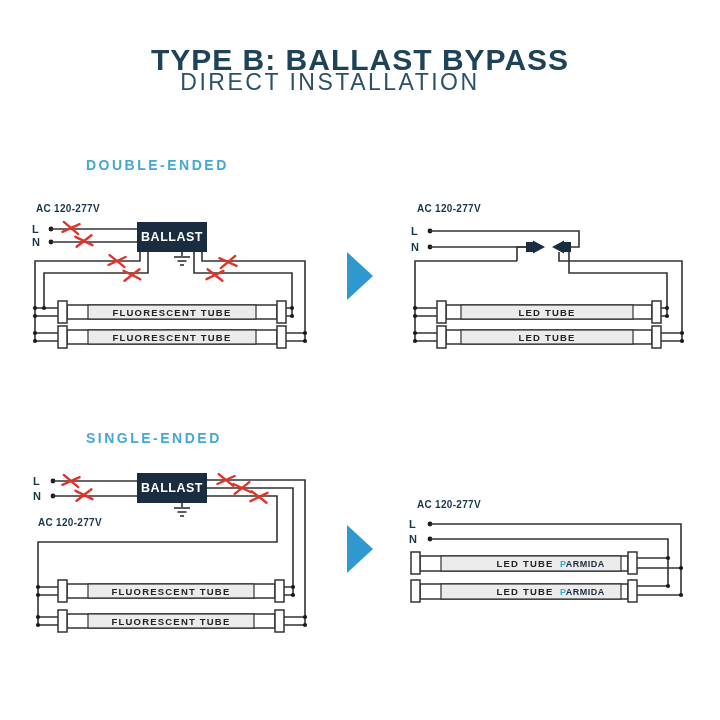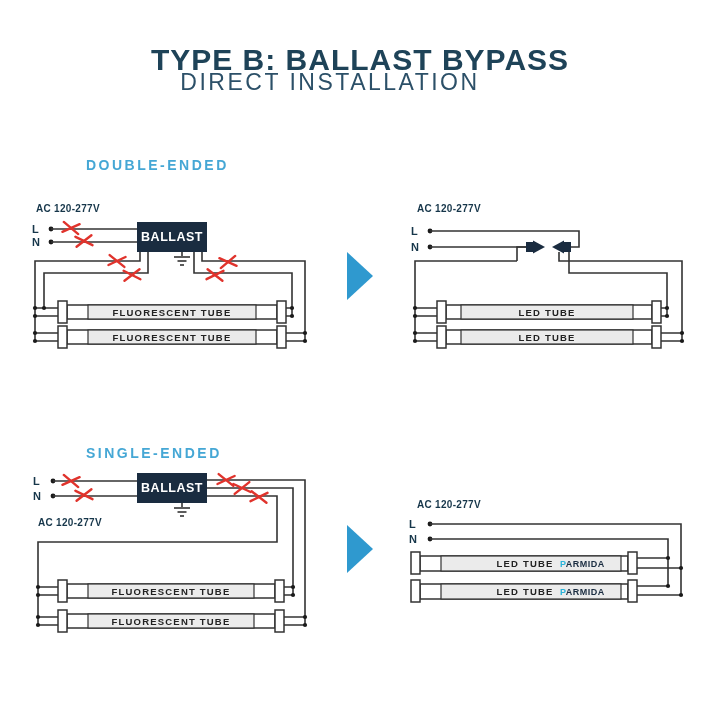--- a/index.html
+++ b/index.html
@@ -13,21 +13,21 @@
   }
   .subtitle {
     position:absolute; top:69px; left:0; width:660px; text-align:center;
     font-size:23px; font-weight:400; color:#2c5068; letter-spacing:2.5px;
   }
   .section-heading {
     position:absolute; left:38px; font-size:14px; font-weight:bold;
     color:#45a7d5; letter-spacing:2.5px;margin-left:48px;
   }
   #heading-double { top:157px; }
-  #heading-single { top:445px;text-align:center; }
+  #heading-single { top:430px;text-align:center; }
   .diagram { position:absolute; }
   #d1-left  { left:20px;  top:195px; }
   #d1-right { left:395px; top:195px; }
   #d2-left  { left:20px;  top:455px; }
   #d2-right { left:395px; top:470px; }
   .arrow {
     position:absolute; width:0; height:0;
     border-top:24px solid transparent; border-bottom:24px solid transparent;
     border-left:26px solid #2f99cf;
   }

